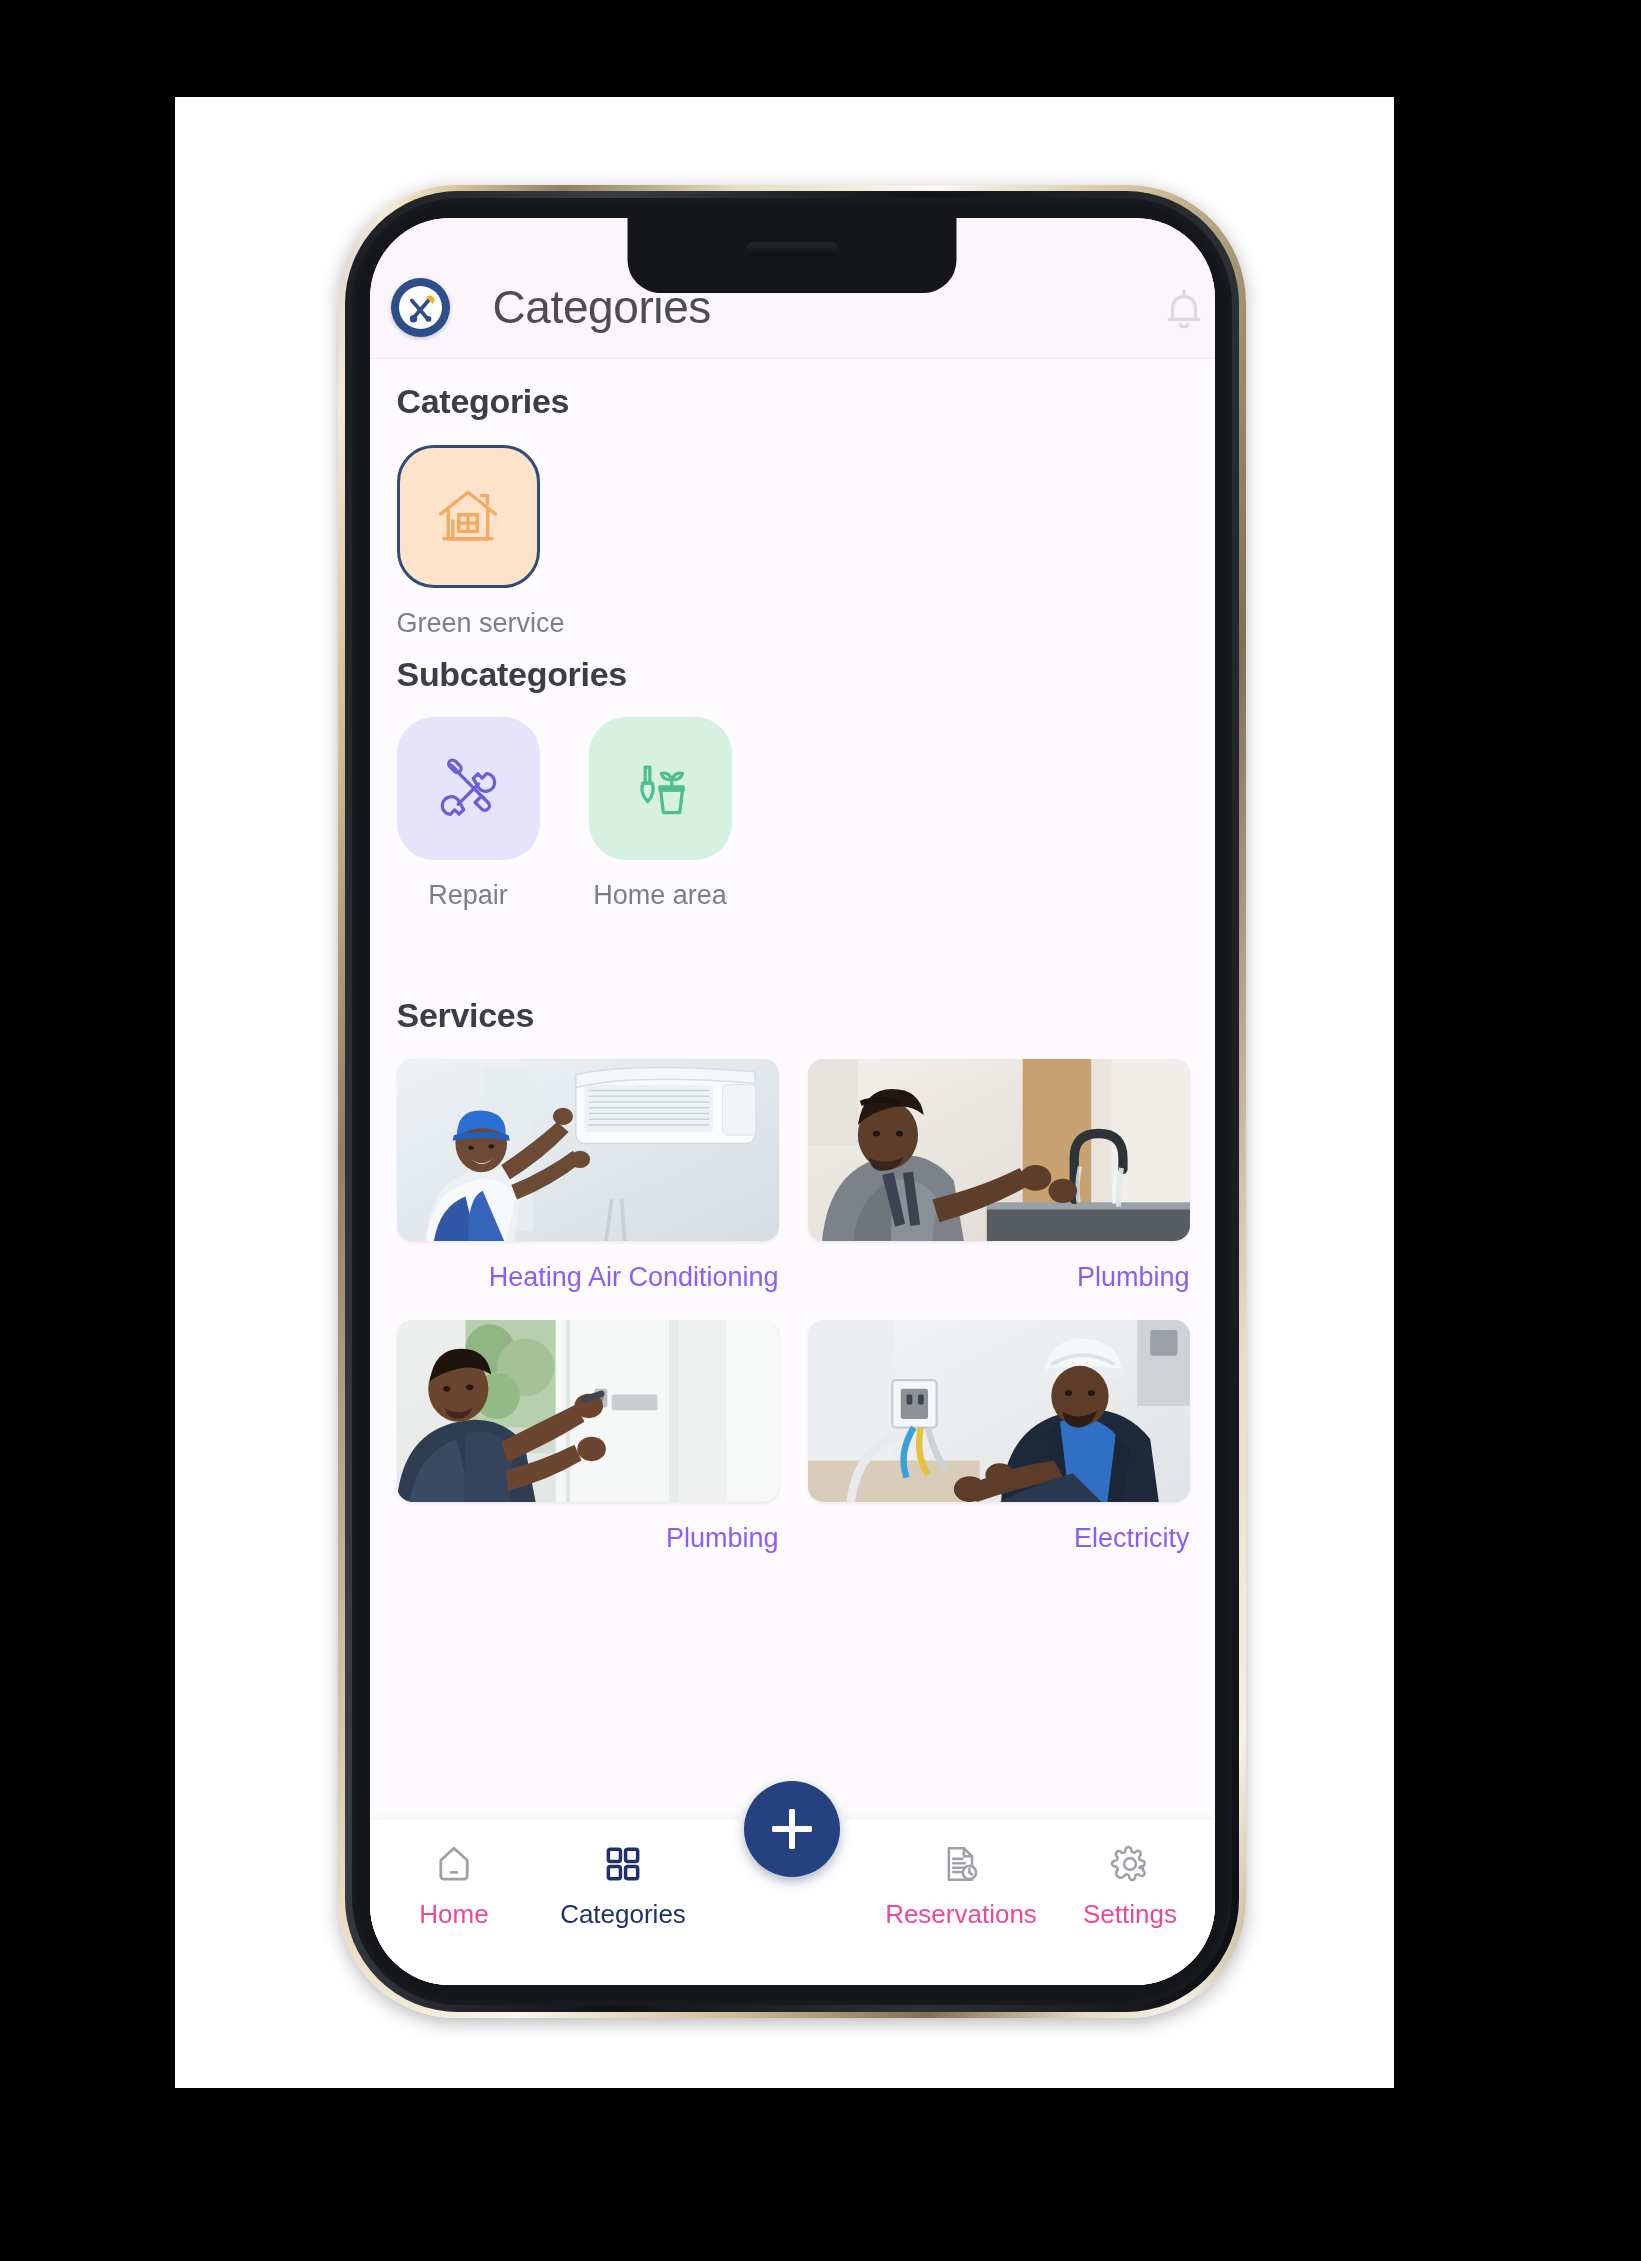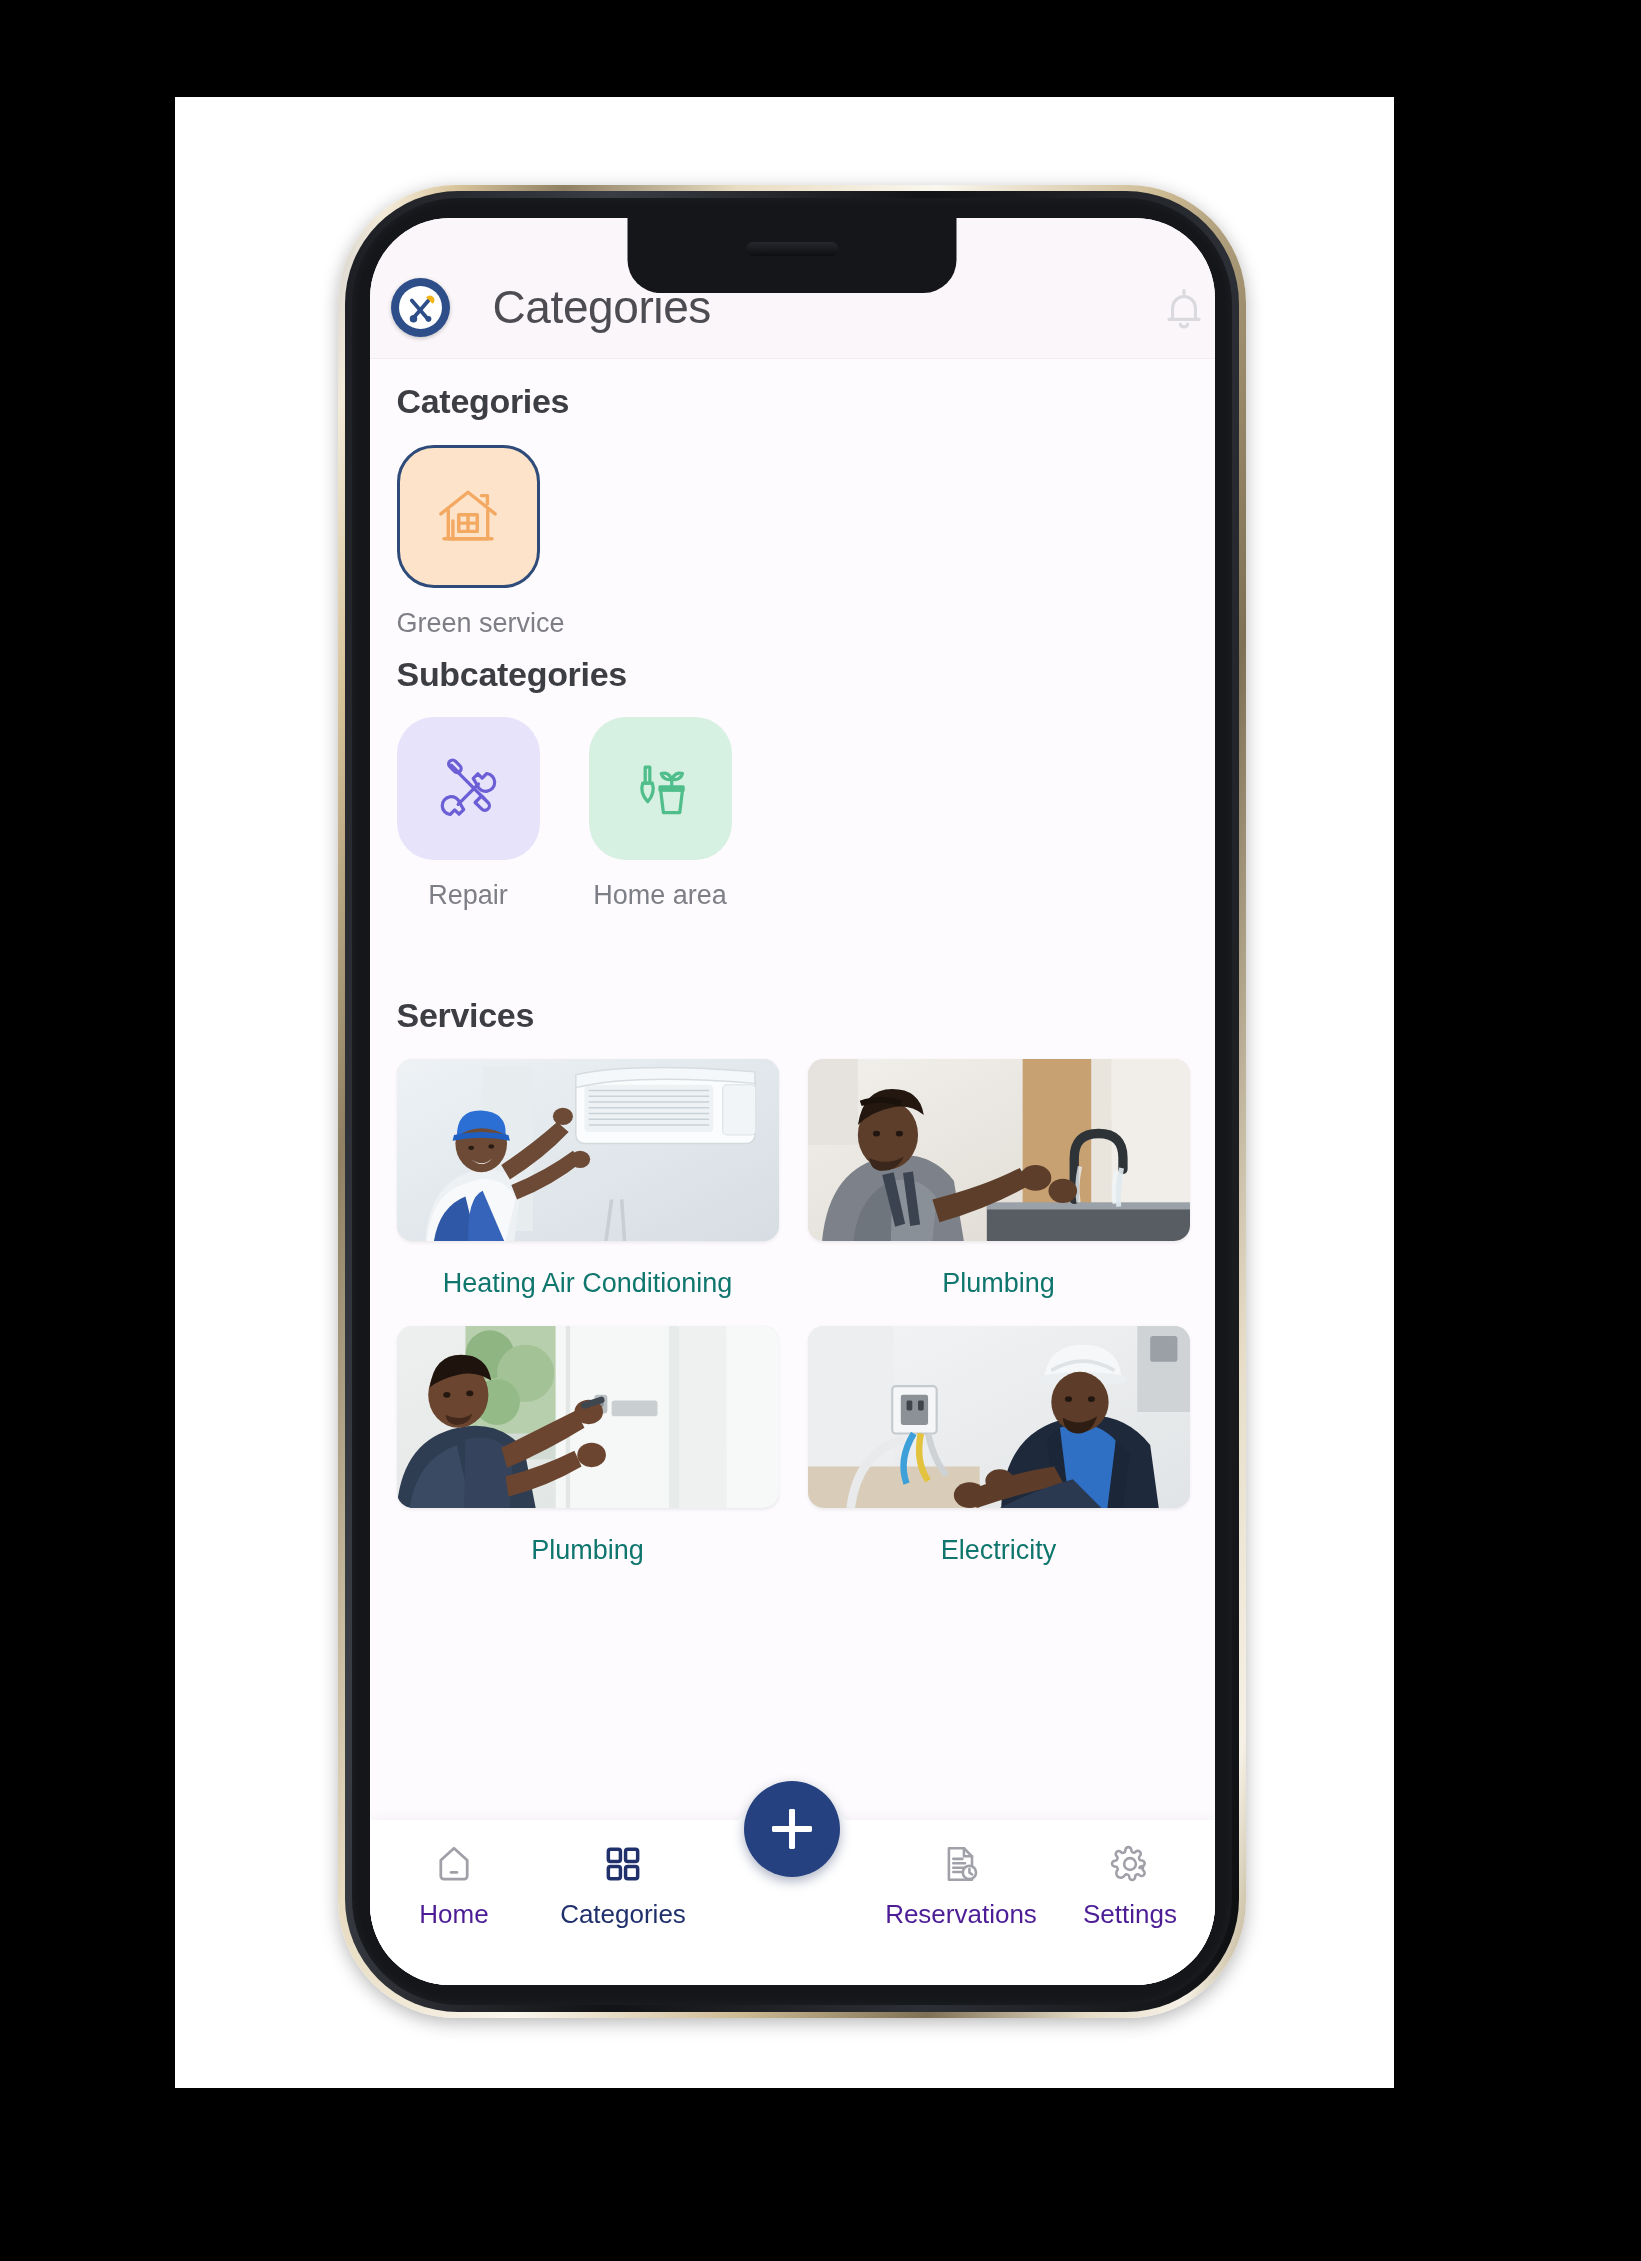--- a/index.html
+++ b/index.html
@@ -225,24 +225,24 @@
   .svc-photo {
     width: 382px; height: 182px;
     border-radius: 15.8px;
     overflow: hidden;
     position: relative;
     background: #dfe3e8;
     box-shadow: 0 1.4px 3.6px rgba(0,0,0,0.07);
   }
   .svc-photo svg { display:block; width:100%; height:100%; }
   .svc-label {
-    margin-top: 27px;
-    text-align: center;
+    margin-top: 21px;
+    text-align: right;
     font-size: 27px;
-    color: #0f766e;
+    color: #8b5cf6;
     white-space: nowrap;
   }
 
   
   #bottom-nav {
     position: absolute;
     left: 0; right: 0; bottom: 0;
     height: 165px;
     background: #ffffff;
     z-index: 30;
@@ -254,21 +254,21 @@
     display: flex;
   }
   .nav-item {
     flex: 1;
     display: flex;
     flex-direction: column;
     align-items: center;
     gap: 11.5px;
   }
   .nav-spacer { flex: 1; }
-  .nav-label { font-size: 26px; color: #4c1d95; white-space: nowrap; }
+  .nav-label { font-size: 26px; color: #ec4899; white-space: nowrap; }
   .nav-item.active .nav-label { color: #20306b; }
 
   
   #fab-notch {
     position: absolute;
     left: 50%;
     transform: translateX(-50%);
     top: -26px;
     width: 136px; height: 136px;
     border-radius: 50%;

